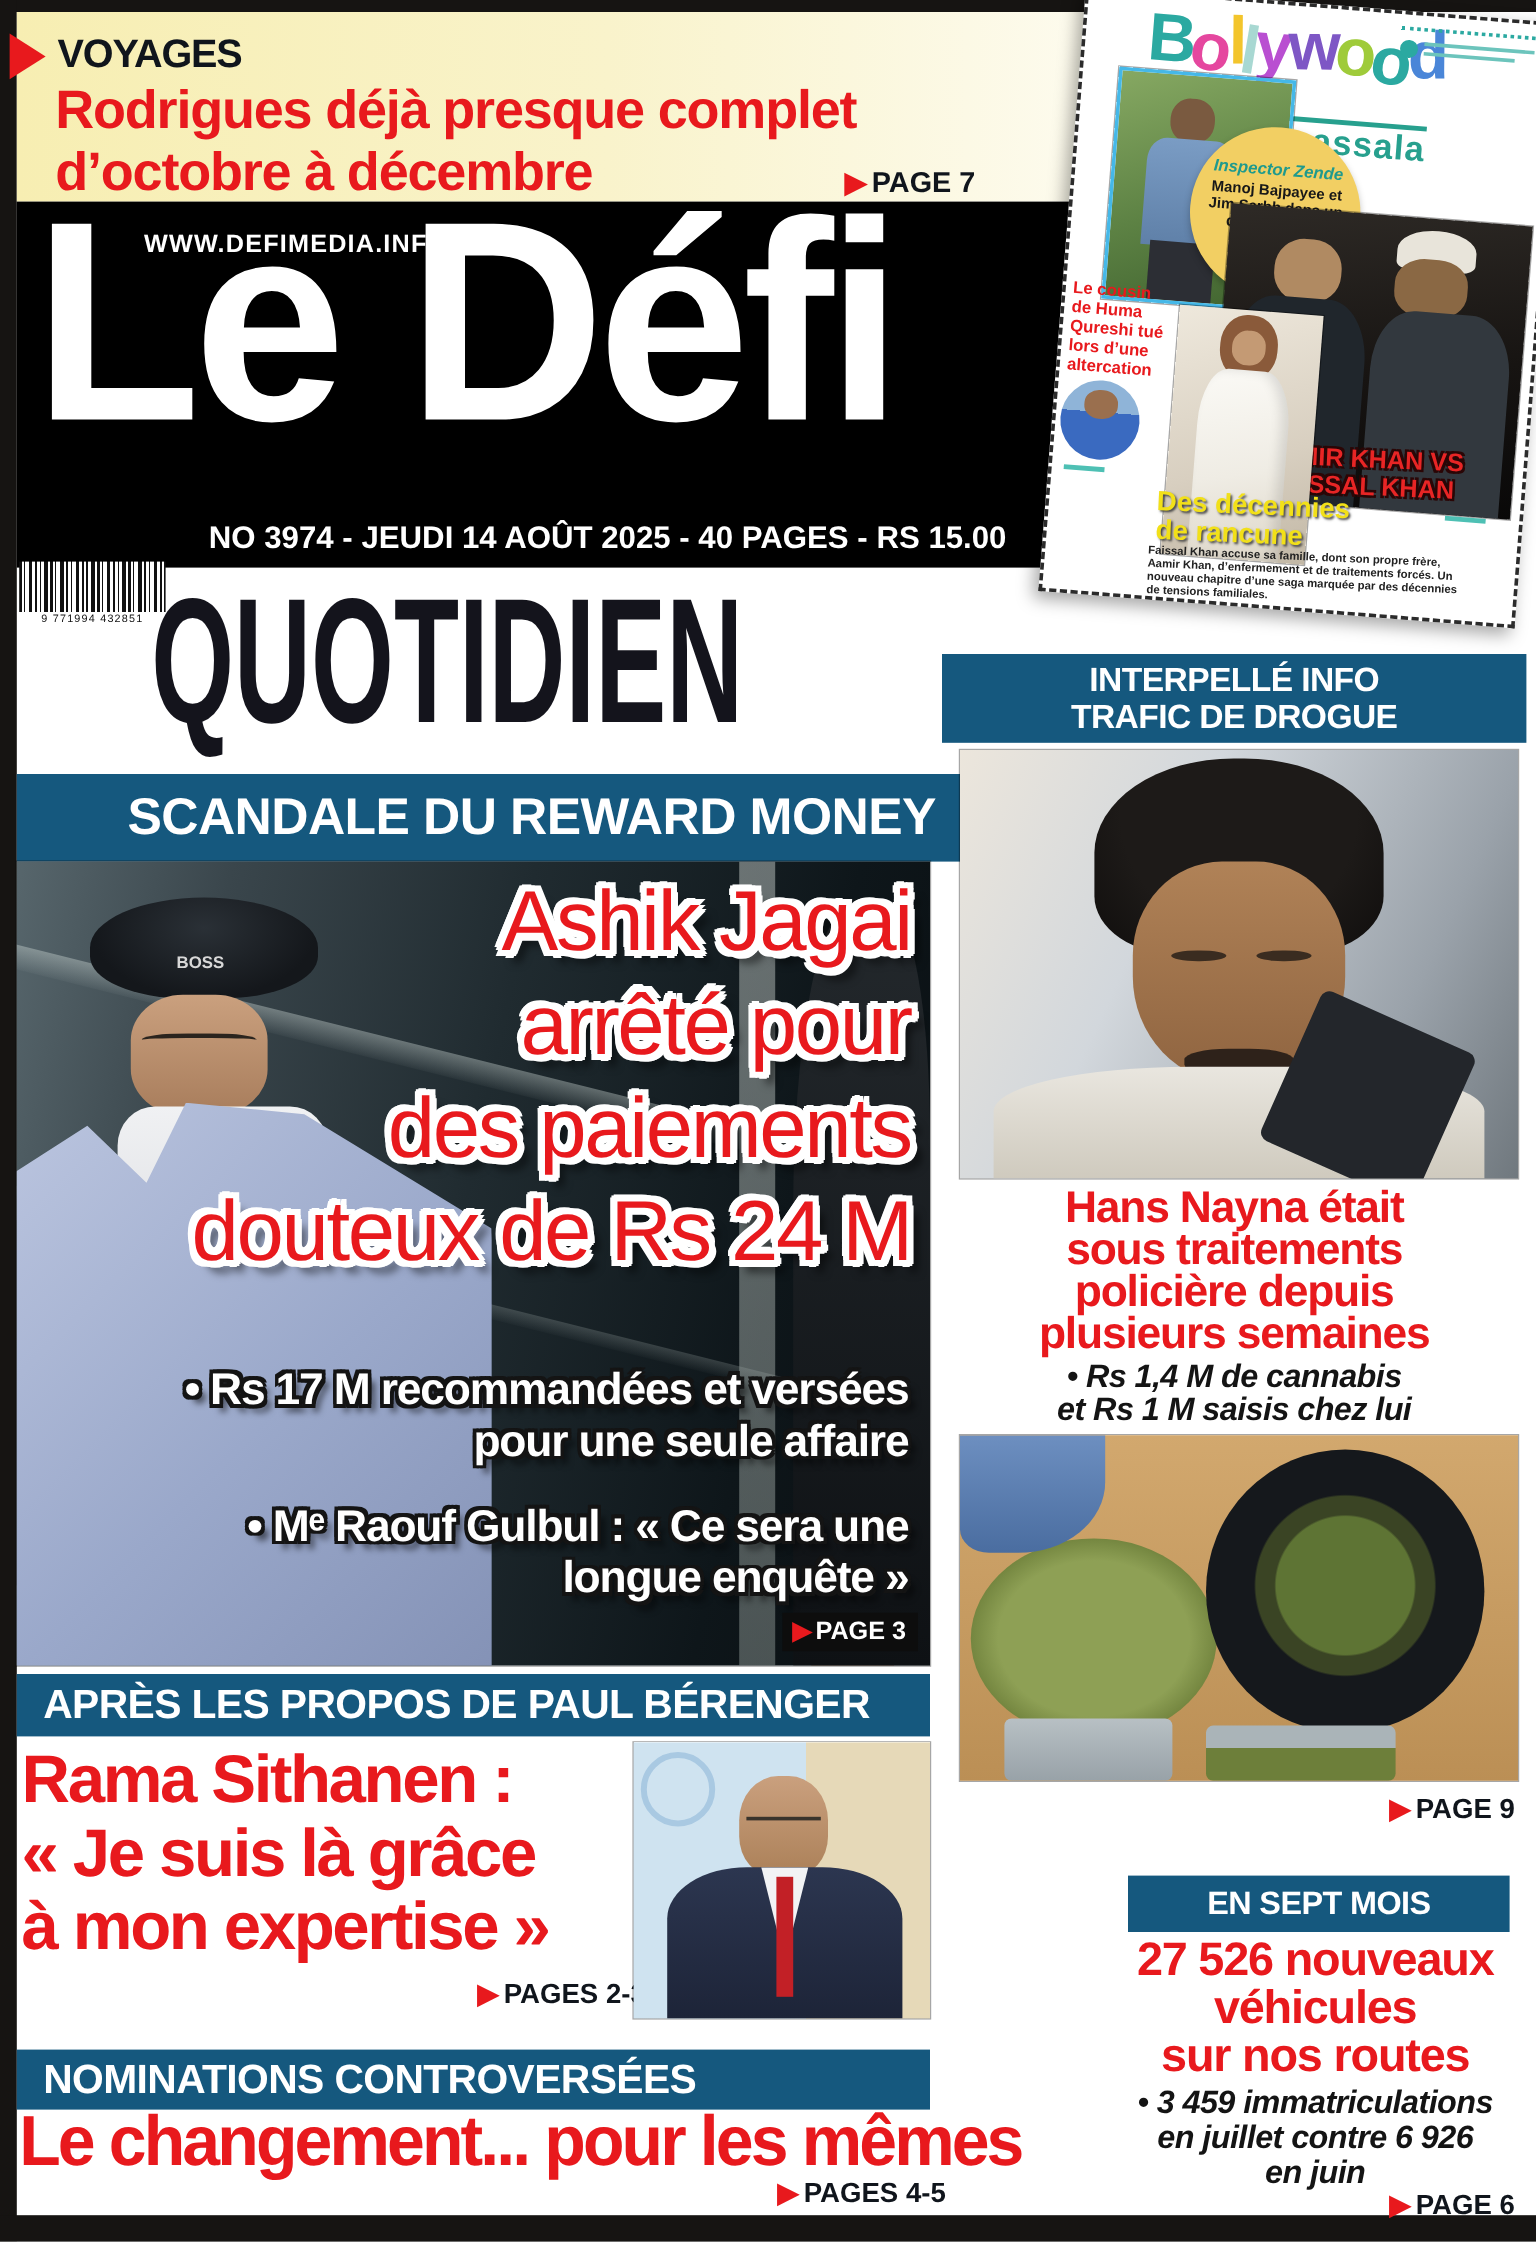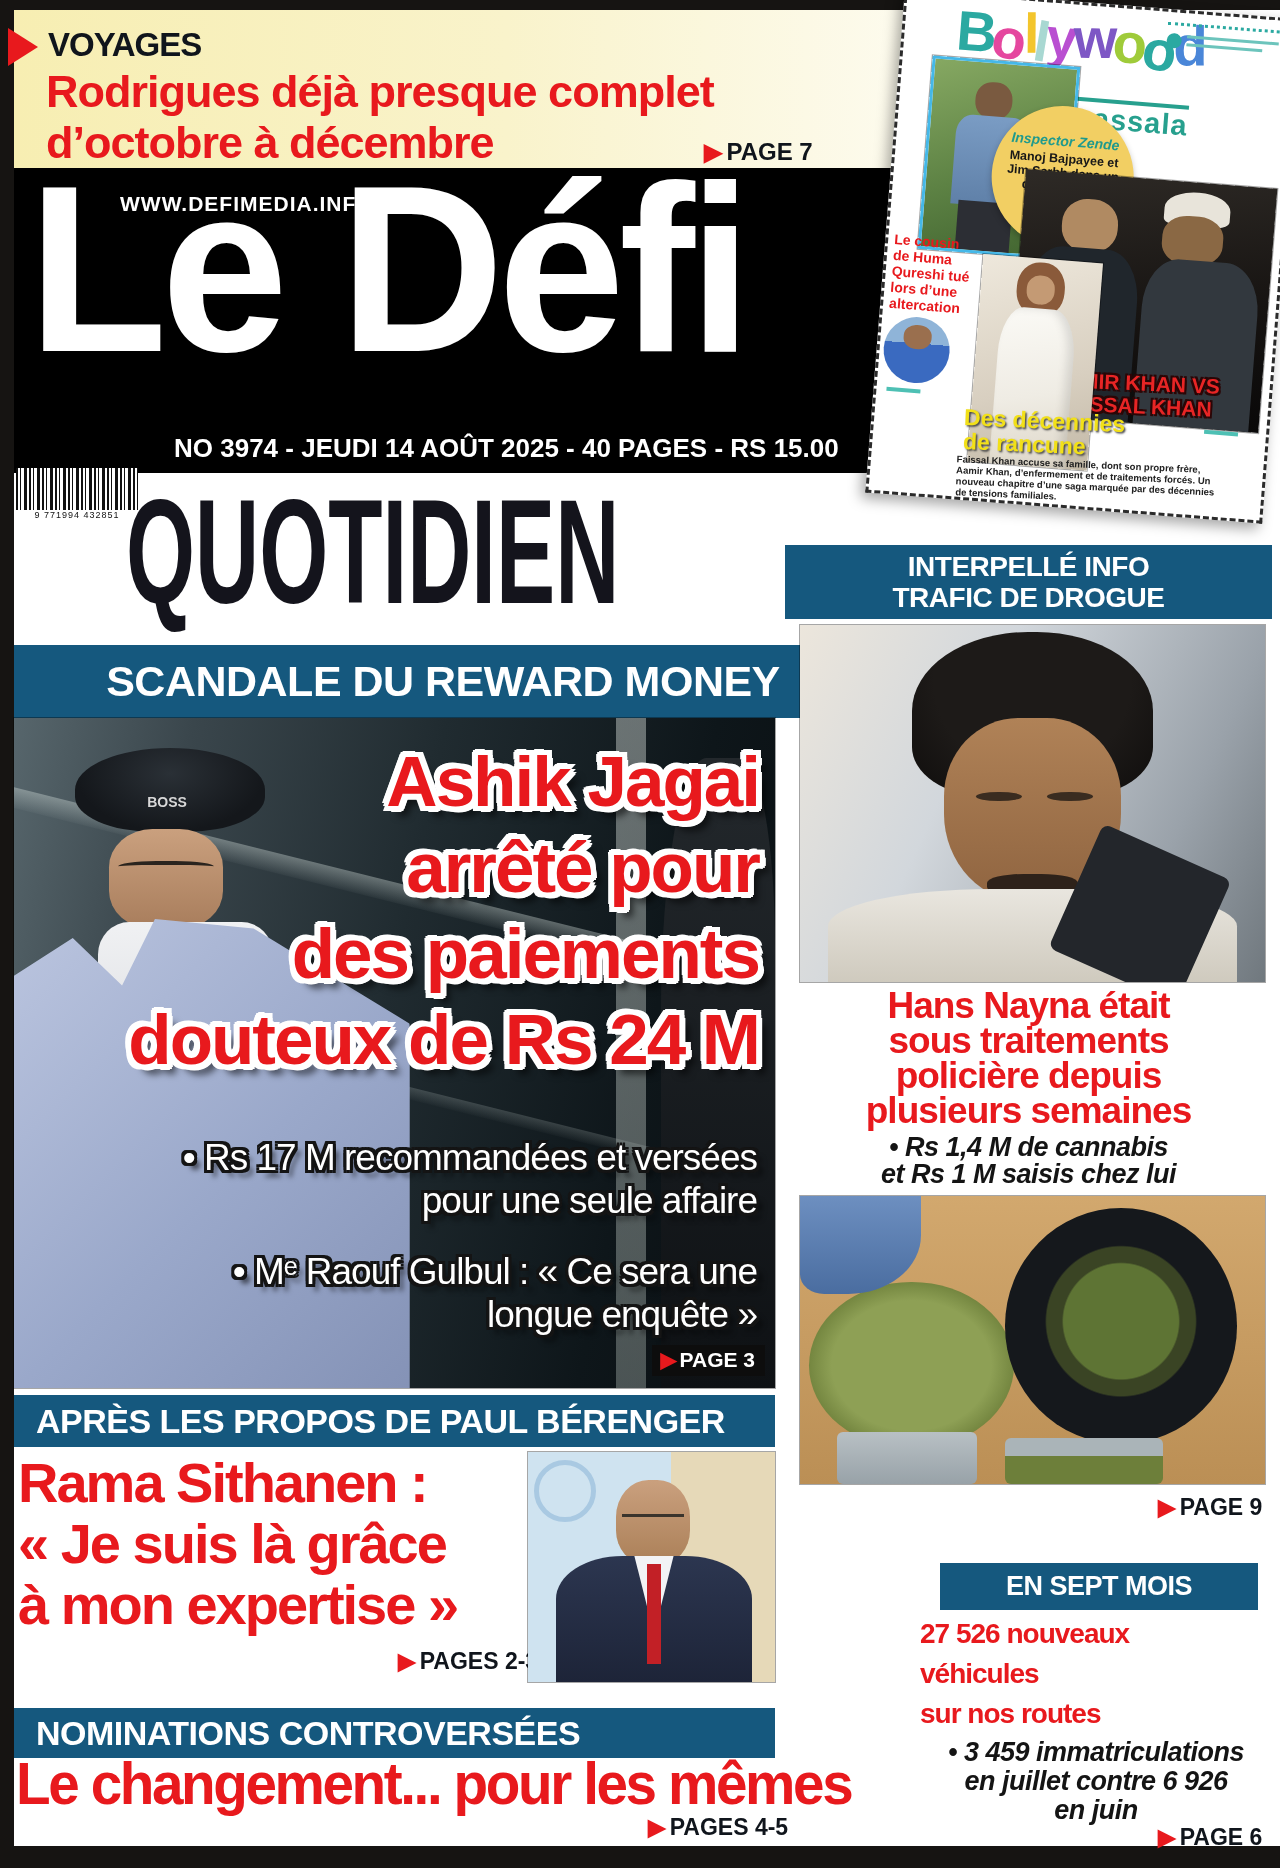--- a/index.html
+++ b/index.html
@@ -28,25 +28,25 @@
   .edition{left:126px;top:478px;font-size:148px;line-height:1;font-weight:bold;color:#14141c;
     transform:scaleX(0.60);transform-origin:left top;white-space:nowrap;}
   
   .banner{background:#15587e;color:#fff;font-weight:bold;display:flex;align-items:center;letter-spacing:-0.5px;}
   .banner.center{justify-content:center;}
   
   .photo{box-shadow:0 0 0 1px rgba(0,0,0,.35);overflow:hidden;}
   .ashik{left:14px;top:718px;width:761px;height:670px;
     background:linear-gradient(102deg,#57666c 0%,#3a464c 20%,#202b30 48%,#0e161a 78%,#090e11 100%);}
   .streak{position:absolute;background:linear-gradient(rgba(215,226,222,.38),rgba(215,226,222,.04));transform:rotate(14deg);}
-  .red-outline{color:#e8191d;font-weight:bold;
+  .red-outline{color:#e8191d;font-weight:normal;
     text-shadow:-5px -5px 0 #fff,0 -5px 0 #fff,5px -5px 0 #fff,-5px 0 0 #fff,5px 0 0 #fff,
       -5px 5px 0 #fff,0 5px 0 #fff,5px 5px 0 #fff,-3px -6px 0 #fff,3px 6px 0 #fff,6px 3px 0 #fff,-6px -3px 0 #fff,
-      9px 10px 7px rgba(0,0,0,.6);margin-top:13px;}
-  .white-outline{color:#fff;font-weight:normal;
+      9px 10px 7px rgba(0,0,0,.6);}
+  .white-outline{color:#fff;font-weight:bold;
     text-shadow:-3px -3px 0 #141414,0 -3px 0 #141414,3px -3px 0 #141414,-3px 0 0 #141414,3px 0 0 #141414,
       -3px 3px 0 #141414,0 3px 0 #141414,3px 3px 0 #141414,6px 7px 5px rgba(0,0,0,.55);}
   .ashik-hl{position:absolute;right:16px;top:8px;text-align:right;font-size:71px;line-height:86px;letter-spacing:-2px;}
   .ashik-b{position:absolute;right:18px;text-align:right;font-size:37px;line-height:43px;letter-spacing:-1px;}
   .chip{position:absolute;right:10px;bottom:12px;background:#0d0d0d;color:#fff;font-weight:bold;font-size:21px;
     padding:3px 10px 4px 8px;}
   .chip .arw{color:#e8191d;margin-right:3px;}
   
   .rs-hl{left:18px;top:1452px;width:505px;font-size:56px;line-height:61px;font-weight:bold;color:#e8191d;letter-spacing:-2px;}
   .story-pageref{font-size:23px;}
@@ -56,21 +56,21 @@
   
   .drug-banner{left:785px;top:545px;width:487px;height:74px;flex-direction:column;justify-content:center;
     font-size:28px;line-height:31px;text-align:center;}
   .hans{left:800px;top:625px;width:465px;height:357px;
     background:linear-gradient(115deg,#ece6dc 0%,#d2d7dc 35%,#9aa2aa 75%,#70787e 100%);}
   .hans-hl{left:785px;top:988px;width:487px;text-align:center;font-size:37px;line-height:35px;font-weight:bold;color:#e8191d;letter-spacing:-1px;}
   .blk-bullets{font-weight:bold;font-style:italic;color:#141414;text-align:center;letter-spacing:-0.5px;}
   .hans-b{left:785px;top:1134px;width:487px;font-size:27px;line-height:27px;}
   .cannabis{left:800px;top:1196px;width:465px;height:288px;background:linear-gradient(#d2a86e,#bb8f55);}
   .sept-banner{left:940px;top:1563px;width:318px;height:47px;font-size:27px;justify-content:center;}
-  .veh-hl{left:920px;top:1614px;width:352px;font-size:28px;line-height:40px;font-weight:bold;color:#e8191d;letter-spacing:-1px;}
+  .veh-hl{left:920px;top:1614px;width:352px;text-align:center;font-size:39px;line-height:40px;font-weight:bold;color:#e8191d;letter-spacing:-1px;}
   .veh-b{left:920px;top:1738px;width:352px;font-size:27px;line-height:29px;}
   
   .insert{left:905px;top:-12px;width:392px;height:500px;background:#fff;border:3px dashed #2b2b2b;
     transform:rotate(4.5deg);transform-origin:0 0;box-shadow:-4px 6px 14px rgba(0,0,0,.35);}
   .blw-title{position:absolute;left:52px;top:2px;font-size:56px;font-weight:bold;letter-spacing:-4px;white-space:nowrap;}
   .blw-letter{display:inline-block;}
   .blw-letter:nth-child(2n){transform:translateY(5px) rotate(5deg);}
   .blw-letter:nth-child(3n){transform:translateY(-2px) rotate(-4deg);}
   .massala{position:absolute;left:168px;top:96px;font-size:29px;font-weight:bold;color:#27a08e;
     text-decoration:overline;text-decoration-thickness:4px;letter-spacing:1px;}

